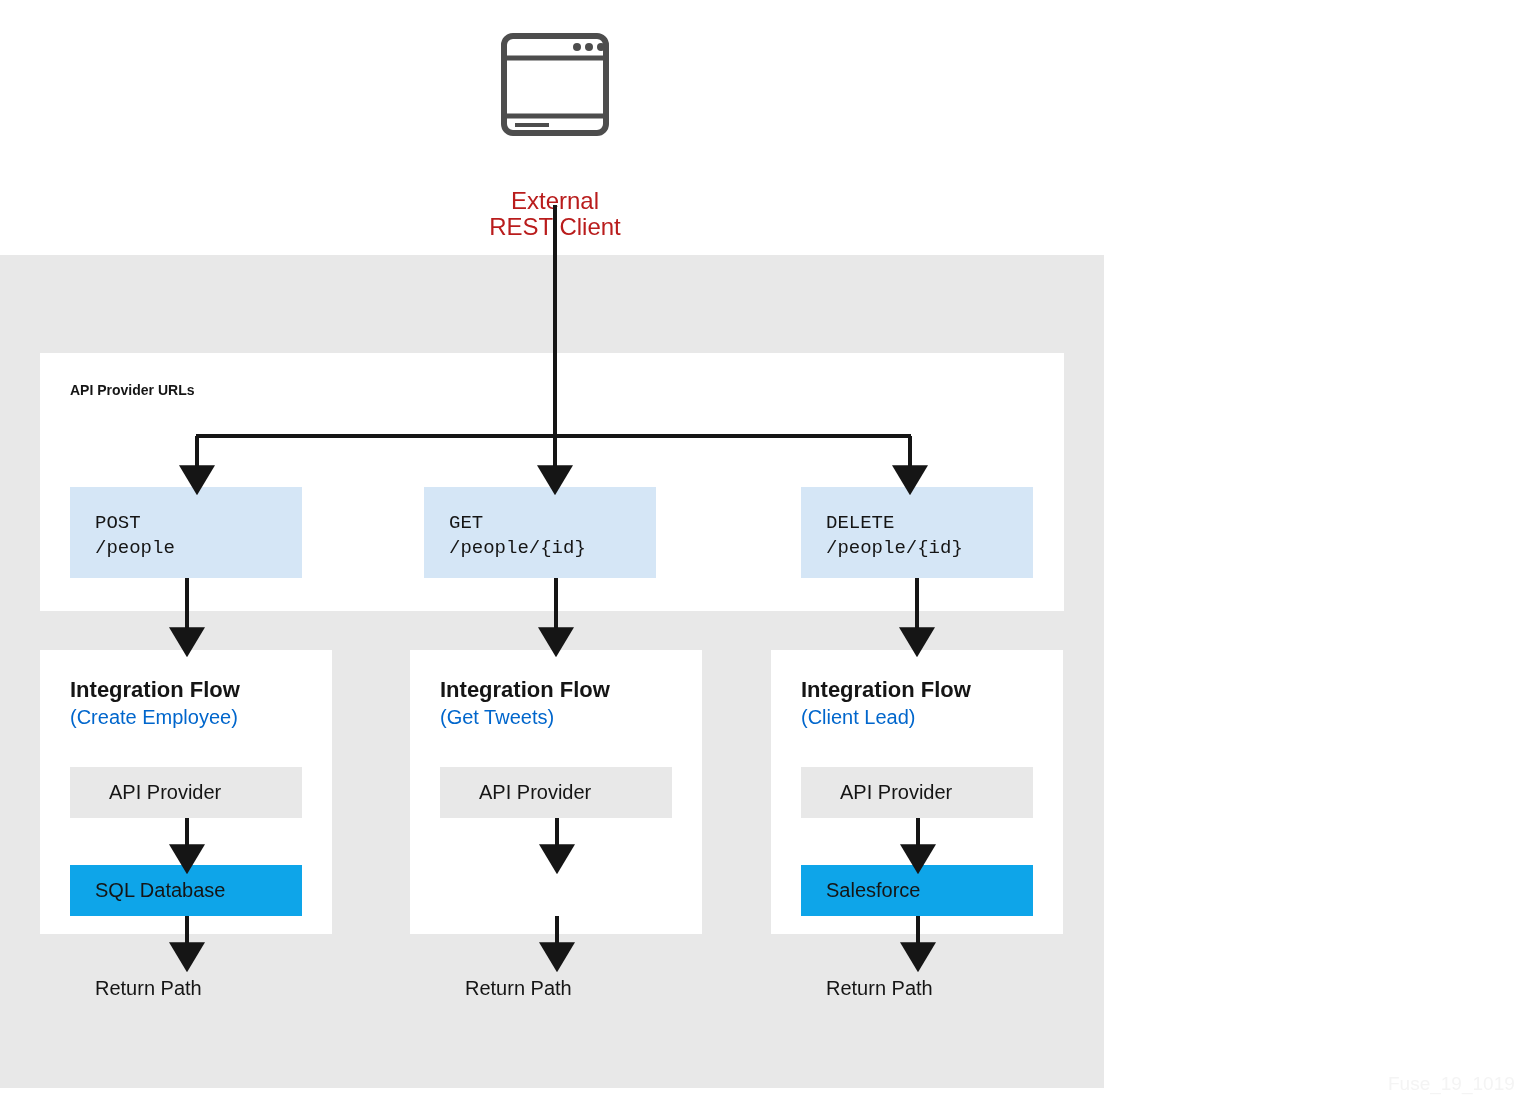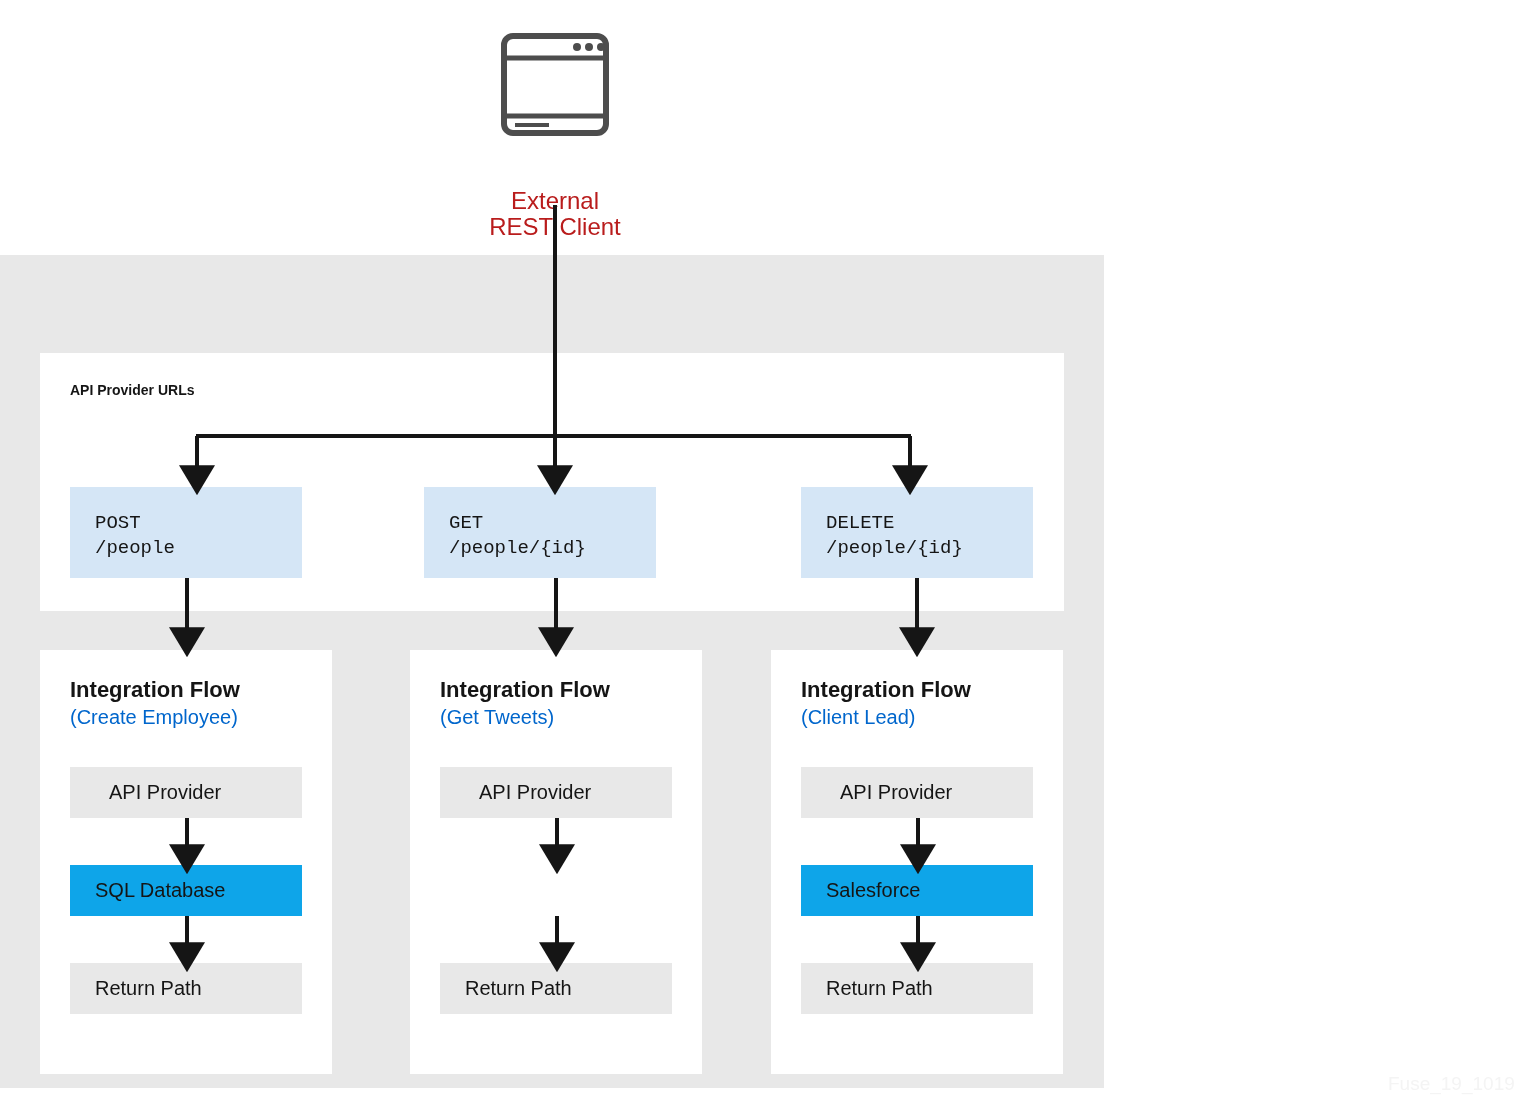--- a/index.html
+++ b/index.html
@@ -103,21 +103,21 @@
   }
   #url-box-0 { left: 70px; }
   #url-box-1 { left: 424px; }
   #url-box-2 { left: 801px; }
 
   
   .flow-panel {
     position: absolute;
     top: 650px;
     width: 292px;
-    height: 424px;
+    height: 284px;
     background: #ffffff;
   }
   #flow-panel-0 { left: 40px; }
   #flow-panel-1 { left: 410px; }
   #flow-panel-2 { left: 771px; }
 
   .flow-title {
     position: absolute;
     left: 30px;
     top: 27px;

